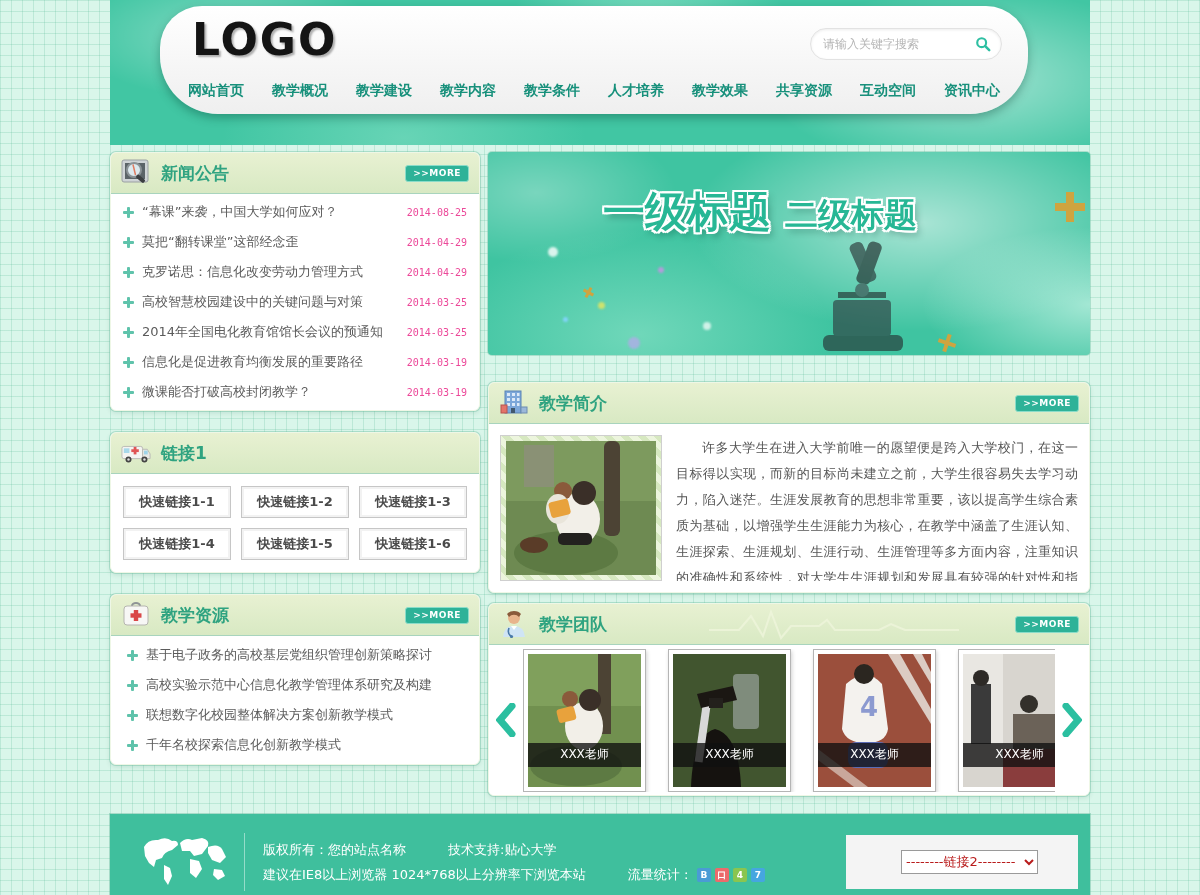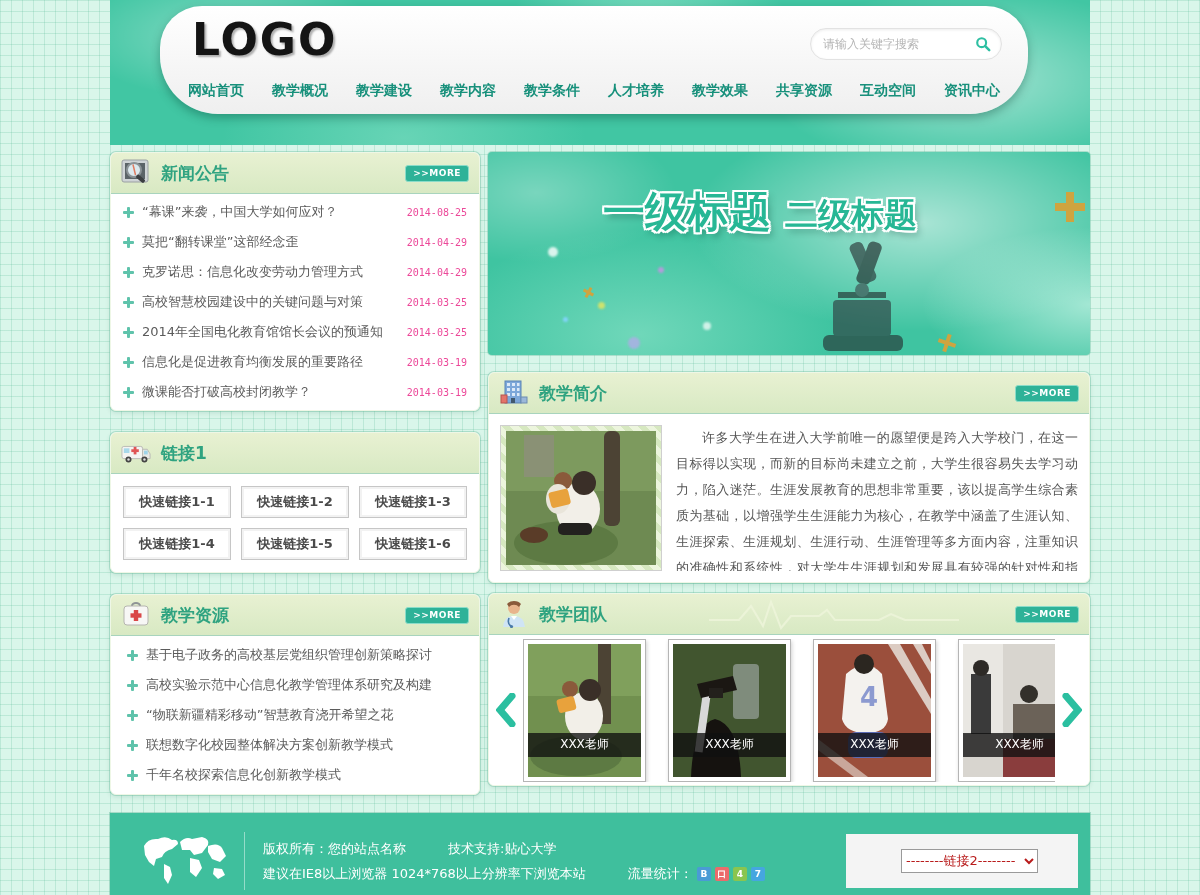--- a/index.html
+++ b/index.html
@@ -98,21 +98,21 @@
   .rrow .bullet{flex:none;margin-right:8px;}
   .rrow .txt{flex:1;font-size:13px;color:#5b5b5b;white-space:nowrap;overflow:hidden;}
 
   .bullet{width:11px;height:11px;position:relative;}
   .bullet::before,.bullet::after{content:"";position:absolute;background:#5fc3ab;border-radius:1px;}
   .bullet::before{left:4px;top:0;width:3px;height:11px;}
   .bullet::after{left:0;top:4px;width:11px;height:3px;}
 
   
   .banner{
-    position:relative;height:203px;border-radius:4px;overflow:hidden;margin-bottom:17px;
+    position:relative;height:203px;border-radius:4px;overflow:hidden;margin-bottom:27px;
     background:
       radial-gradient(ellipse 320px 150px at 72% 35%, rgba(255,255,255,.55), transparent 72%),
       radial-gradient(ellipse 240px 110px at 100% 75%, rgba(230,255,246,.6), transparent 70%),
       radial-gradient(ellipse 200px 100px at 8% 20%, rgba(255,255,255,.3), transparent 70%),
       radial-gradient(ellipse 260px 140px at 25% 90%, rgba(160,235,210,.5), transparent 75%),
       #3fc4a1;
     box-shadow:0 0 0 1px rgba(105,190,160,.4);
   }
   .btitle{position:absolute;left:115px;top:32px;white-space:nowrap;
     color:#27b795;font-weight:bold;
@@ -298,24 +298,20 @@
           <a class="more-btn" href="#">&gt;&gt;MORE</a>
         </div>
         <div class="rlist">
           <div class="rrow">
               <span class="bullet"></span>
               <span class="txt">基于电子政务的高校基层党组织管理创新策略探讨</span>
             </div>
           <div class="rrow">
               <span class="bullet"></span>
               <span class="txt">高校实验示范中心信息化教学管理体系研究及构建</span>
-            </div>
-          <div class="rrow">
-              <span class="bullet"></span>
-              <span class="txt">“物联新疆精彩移动”智慧教育浇开希望之花</span>
             </div>
           <div class="rrow">
               <span class="bullet"></span>
               <span class="txt">联想数字化校园整体解决方案创新教学模式</span>
             </div>
           <div class="rrow">
               <span class="bullet"></span>
               <span class="txt">千年名校探索信息化创新教学模式</span>
             </div>
         </div>

